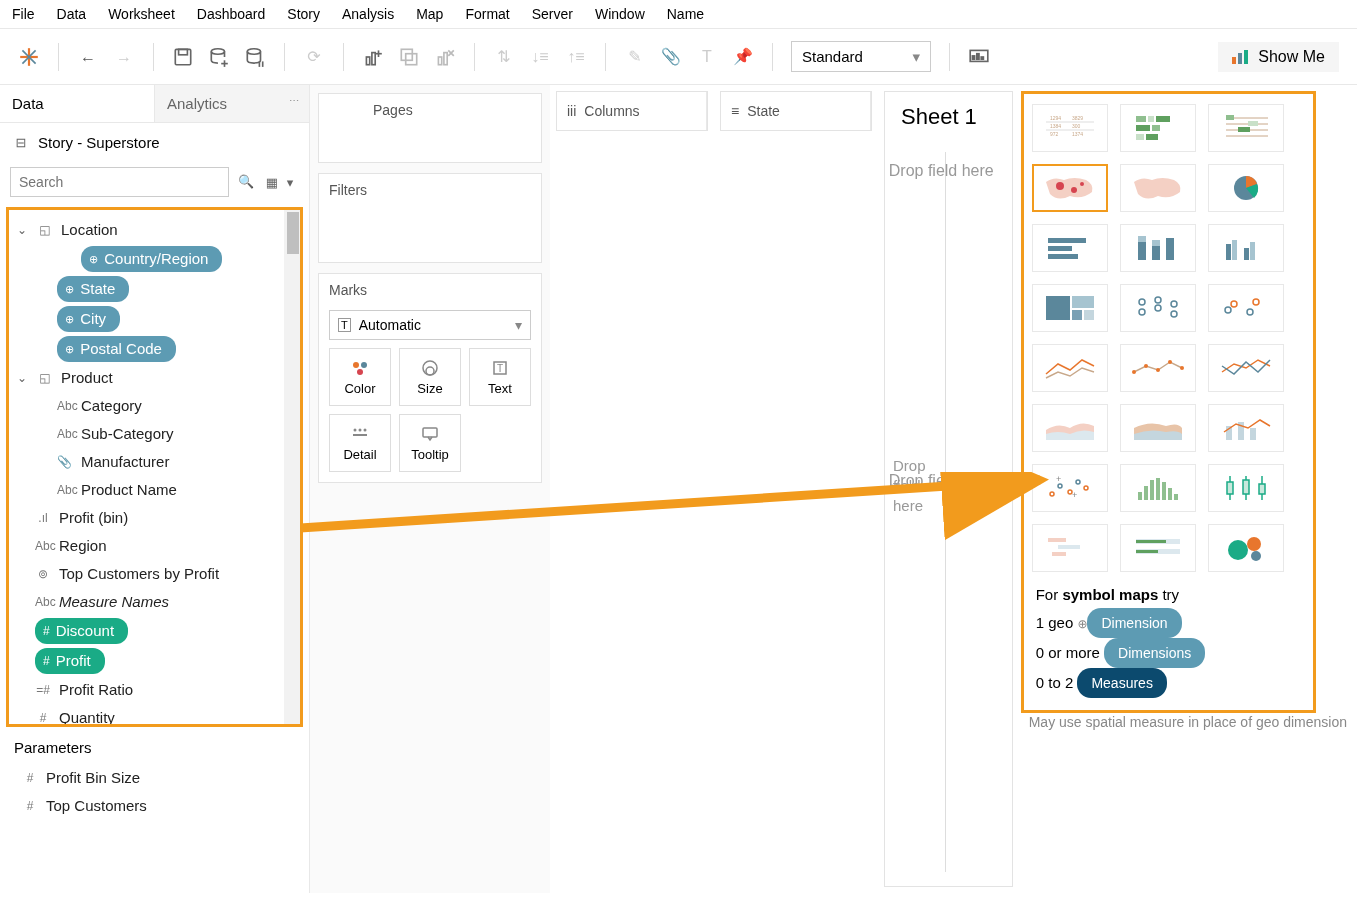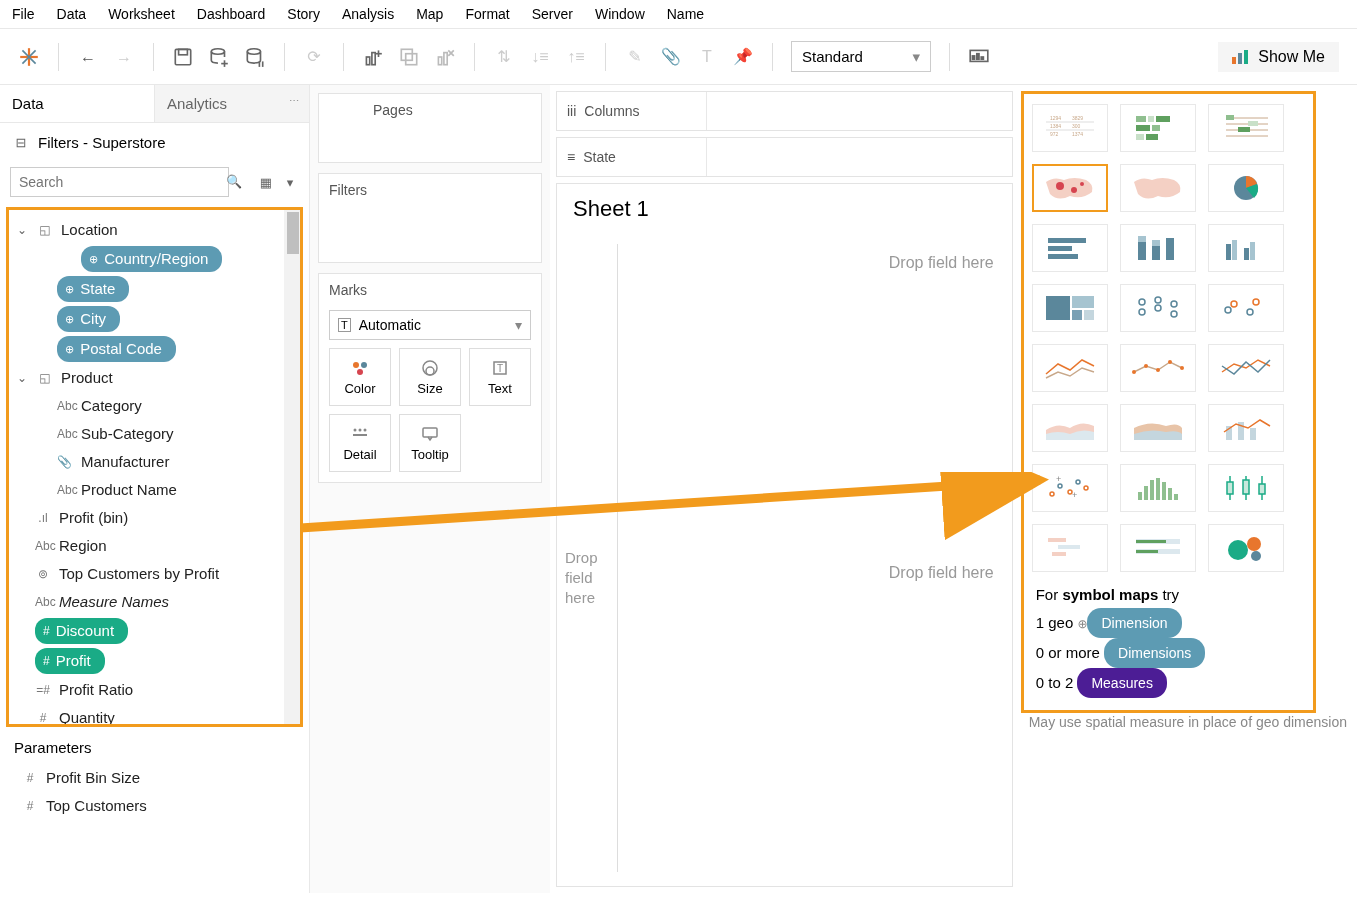--- a/index.html
+++ b/index.html
@@ -16,21 +16,21 @@
 .showme { display:flex; align-items:center; gap:8px; margin-left:auto; font-size:16px; cursor:pointer; padding:6px 14px; background:#f5f5f5; }
 
 .main { display:flex; height: calc(100% - 92px); }
 
 .left { width: 310px; border-right: 1px solid #e8e8e8; display:flex; flex-direction:column; }
 .tabs { display:flex; }
 .tab { flex:1; padding:10px 12px; font-size:15px; border-bottom:1px solid #e8e8e8; cursor:pointer; }
 .tab.inactive { background:#f4f4f4; color:#666; border-left:1px solid #e8e8e8; position:relative; }
 .tab.inactive::after { content:"⋮"; position:absolute; right:10px; color:#999; font-size:10px; transform:rotate(90deg); }
 .datasource { padding:10px 12px; font-size:15px; display:flex; align-items:center; gap:8px; }
-.search-row { display:flex; gap:6px; padding:6px 10px; align-items:center; }
+.search-row { display:flex; padding:6px 10px; align-items:center; }
 .search-row input { flex:1; border:1px solid #ccc; padding:6px 28px 6px 8px; font-size:14px; }
 .search-wrap { position:relative; flex:1; }
 .search-wrap .mag { position:absolute; right:8px; top:7px; color:#888; font-size:13px; }
 .mini-icon { width:18px; height:18px; display:inline-flex; align-items:center; justify-content:center; color:#666; font-size:13px; }
 .folders-label { padding:8px 14px; font-size:15px; }
 
 .field-list { border:3px solid #f29b1d; margin:4px 6px; padding:6px 4px; height:520px; overflow:hidden; position:relative; }
 .field-list .scroll { position:absolute; right:-2px; top:0; width:18px; height:100%; background:#f2f2f2; }
 .field-list .scroll .thumb { background:#bfbfbf; width:12px; height:42px; margin:2px auto 0; }
 .fitem { display:flex; align-items:center; gap:8px; padding:2px 6px 2px 4px; font-size:15px; line-height:24px; }
@@ -48,39 +48,39 @@
 .mid { width: 240px; padding:8px; display:flex; flex-direction:column; gap:10px; background:#fafafa; }
 .panel { background:#fff; border:1px solid #e3e3e3; }
 .panel-title { padding:8px 10px; font-size:14px; color:#555; }
 .marks .panel-title { border-bottom:none; }
 .mark-type { margin:4px 10px 8px; border:1px solid #ccc; padding:6px 8px; font-size:14px; display:flex; align-items:center; gap:8px; position:relative; }
 .mark-type::after { content:"▾"; position:absolute; right:8px; color:#888; }
 .mark-grid { display:flex; flex-wrap:wrap; gap:8px; padding:0 10px 10px; }
 .mark-cell { width:62px; height:58px; border:1px solid #ddd; display:flex; flex-direction:column; align-items:center; justify-content:center; gap:4px; font-size:13px; cursor:pointer; }
 .mark-cell svg { width:20px; height:18px; }
 
-.center { flex:1; display:flex; flex-direction:column; }
+.center { flex:1; display:flex; }
 .shelf { border:1px solid #e3e3e3; margin:6px 6px 0; display:flex; align-items:center; height:40px; }
 .shelf-label { width:150px; padding:0 10px; font-size:14px; color:#555; display:flex; align-items:center; gap:8px; border-right:1px solid #e8e8e8; height:100%; }
 .shelf-drop { flex:1; height:100%; }
 .sheet-area { flex:1; margin:6px; border:1px solid #e3e3e3; position:relative; }
 .sheet-title { font-size:22px; padding:12px 16px; }
 .vline { position:absolute; left:60px; top:60px; bottom:14px; width:1px; background:#ddd; }
 .drop-right { position:absolute; right:18px; top:70px; color:#999; font-size:16px; }
 .drop-right2 { position:absolute; right:18px; top:380px; color:#999; font-size:16px; }
 .drop-center { position:absolute; left:8px; top:364px; width:50px; color:#999; font-size:15px; text-align:left; line-height:20px; }
 
 .showme-panel { width:295px; border:3px solid #f29b1d; margin:6px 6px 0 2px; padding:10px 8px 8px; position:relative; }
 .viz-grid { display:flex; flex-wrap:wrap; gap:12px; }
 .viz { width:76px; height:48px; border:1px solid #e8e8e8; display:flex; align-items:center; justify-content:center; cursor:pointer; background:#fff; }
 .viz.selected { border:2px solid #f29b1d; }
 .hint { padding:10px 4px 4px; font-size:15px; line-height:26px; }
 .hint-pill { display:inline-block; border-radius:14px; padding:2px 14px; color:#fff; font-size:14px; margin-left:0; }
 .hint-pill.blue { background:#5d9bb3; }
-.hint-pill.green { background:#4c1d95; }
+.hint-pill.green { background:#0c4a6e; }
 .hint-note { color:#888; font-size:14px; padding:0 10px 0; line-height:18px;text-align:center; }
 
 .arrow { position:absolute; left:300px; top:472px; width:760px; height:70px; pointer-events:none; z-index:50; }
 </style>
 </head>
 <body>
 
 <div class="menubar">
   <span>File</span>
   <span>Data</span>
@@ -192,21 +192,21 @@
 
 <div class="main">
 
   <div class="left">
     <div class="tabs">
       <div class="tab">Data</div>
       <div class="tab inactive">Analytics</div>
     </div>
     <div class="datasource">
       <span class="mini-icon">⊟</span>
-      <span>Filters - Superstore</span>
+      <span>Story - Superstore</span>
     </div>
     <div class="search-row">
       <div class="search-wrap">
         <input placeholder="Search" style="">
         <span class="mag">🔍</span>
       </div>
       <span class="mini-icon">▦</span>
       <span class="mini-icon">▾</span>
     </div>
 

